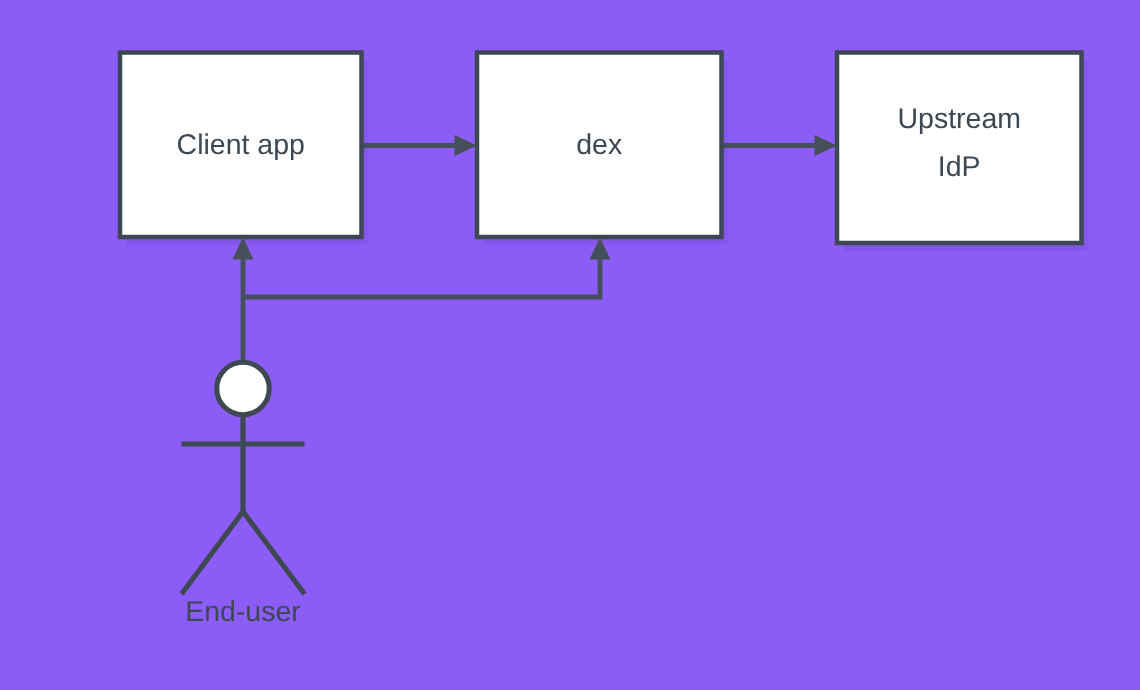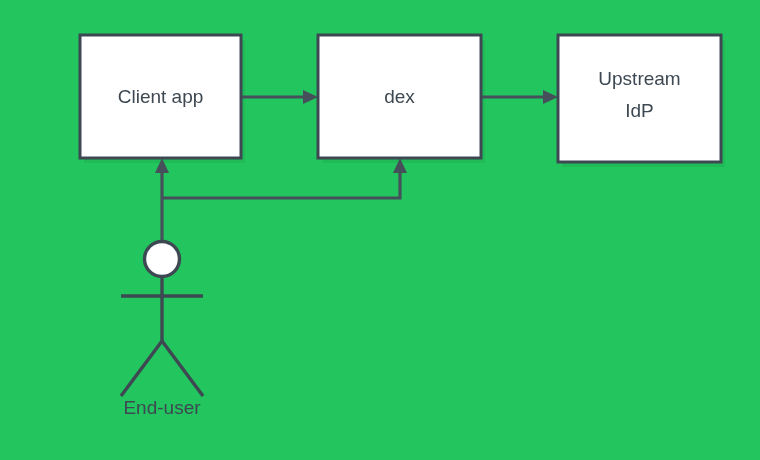--- a/index.html
+++ b/index.html
@@ -7,21 +7,21 @@
     padding: 0;
     background: #ffffff;
   }
   body {
     font-family: "Liberation Sans", sans-serif;
   }
   #diagram-canvas {
     position: relative;
     width: 760px;
     height: 460px;
-    background: #22c55e;
+    background: #8b5cf6;
     overflow: hidden;
   }
   #diagram-svg {
     position: absolute;
     top: 0;
     left: 0;
     width: 760px;
     height: 460px;
   }
   .node-box {

